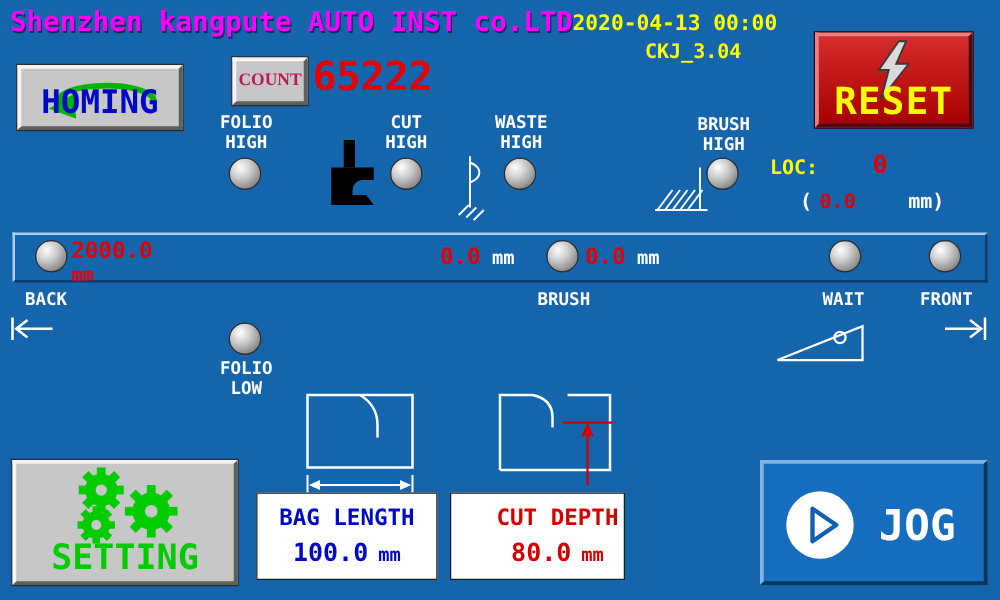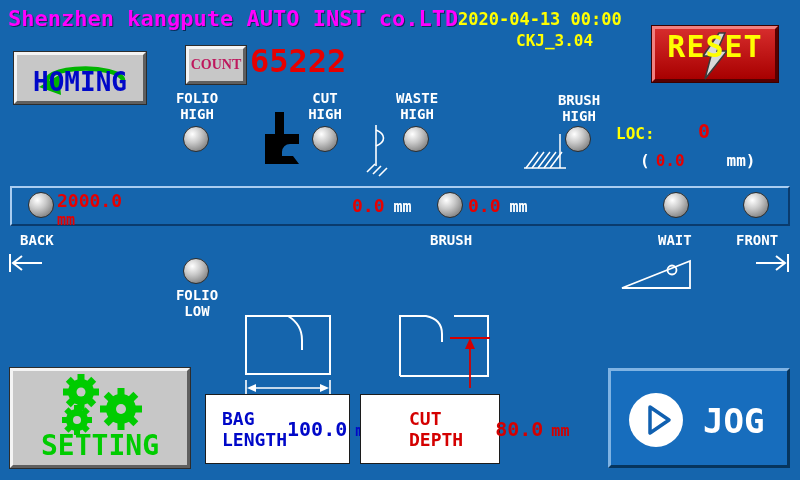--- a/index.html
+++ b/index.html
@@ -19,25 +19,25 @@
   .btn3d {
     background:#c7c7c7;
     border:3px solid;
     border-color:#f4f4f4 #5f5f5f #5f5f5f #f4f4f4;
     box-shadow:0 0 0 1px #2c2c2c;
     display:flex; align-items:center; justify-content:center;
     cursor:pointer;
   }
 
   .reset-btn {
-    left:652px; top:26px; width:126px; height:56px;
+    left:652px; top:26px; width:126px; height:76px;
     background:linear-gradient(#d62c2c,#a80000);
     border:3px solid; border-color:#f08080 #570000 #570000 #f08080;
     box-shadow:0 0 0 1px #3a0000;
-    display:flex; align-items:flex-start; justify-content:center; cursor:pointer;
+    display:flex; align-items:flex-end; justify-content:center; cursor:pointer;
   }
   .reset-label { position:relative; z-index:2; color:#ffff00; font-size:30px; letter-spacing:1px; }
   .bolt { position:absolute; left:50%; top:3px; transform:translateX(-50%); z-index:1; }
 
   .homing-btn { left:14px; top:52px; width:132px; height:52px; position:absolute; }
   .homing-label { position:absolute; left:0; right:0; bottom:4px; text-align:center; color:#0008c8; font-size:26px; }
   .homing-arrow { position:absolute; left:10px; top:0px; }
 
   .count-btn { left:186px; top:46px; width:60px; height:38px; position:absolute; }
   .count-btn span { color:#be185d; font-size:14px;font-family:Liberation Serif, serif; }
@@ -63,22 +63,22 @@
     border:2px solid; border-color:#a9cdf1 #0a3b6d #0a3b6d #a9cdf1;
   }
   .valrow { display:flex; align-items:baseline; white-space:nowrap; }
   .val { font-size:18px; color:#e60000; }
   .unit-w { font-size:15px; color:#ffffff; margin-left:9px; }
   .unit-r { font-size:15px; color:#e60000; margin-left:1px; }
   .zone { color:#ffffff; font-size:14px; }
 
   .pbox {
     background:#ffffff; border:1px solid #1c1c1c;
-    display:flex; flex-direction:row; align-items:center; justify-content:space-between;
-    padding:9px 16px;
+    display:flex; flex-direction:column; align-items:center; justify-content:space-between;
+    padding:9px 4px;
   }
   .pbox .plabel { font-size:18px; }
   .pbox .pval { font-size:20px; }
   .pbox .punit { font-size:15px; margin-left:8px; }
   .blue-t { color:#0008c8; }
   .red-t { color:#d40000;margin-left:32px; }
 
   .setting-btn { left:10px; top:368px; width:180px; height:100px; position:absolute; }
   .setting-label { position:absolute; left:0; right:0; bottom:3px; text-align:center; color:#00cc00; font-size:28px; }
 

